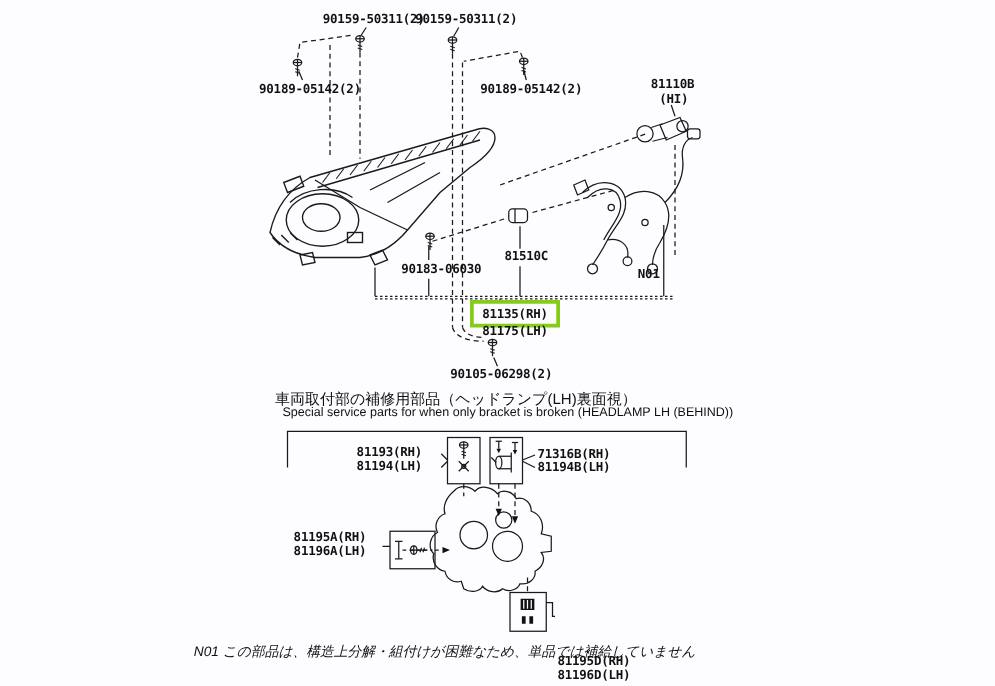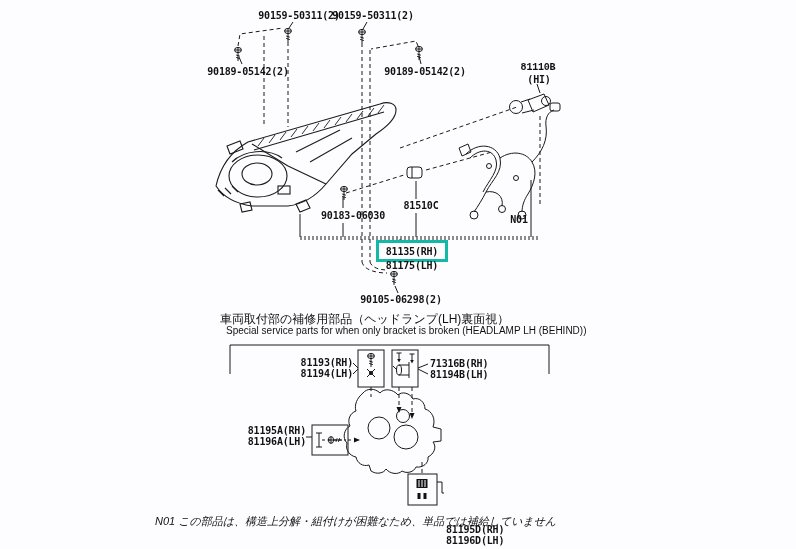--- a/index.html
+++ b/index.html
@@ -3,30 +3,30 @@
 <meta charset="utf-8">
 <style>
   html,body{margin:0;padding:0;background:#fdfdff;}
   #stage{position:relative;width:632px;height:549px;background:#fdfdff;overflow:hidden;
          font-family:"DejaVu Sans Mono",monospace;}
   #art{position:absolute;left:0;top:0;}
   .lbl{position:absolute;font:700 10px "DejaVu Sans Mono",monospace;color:#111;
        white-space:nowrap;transform:translateX(-50%);letter-spacing:-0.2px;}
   .pair{position:absolute;font:700 10px "DejaVu Sans Mono",monospace;color:#111;
         line-height:11px;white-space:nowrap;letter-spacing:-0.2px;}
-  .pair.r{text-align:right;}
+  .pair.r{text-align:center;}
   .sent{position:absolute;font:12px "Liberation Sans","DejaVu Sans",sans-serif;
         color:#111;white-space:nowrap;}
   .sent.en{font-size:10px;}
   .note{position:absolute;font:11px "Liberation Sans","DejaVu Sans",sans-serif;
         color:#111;white-space:nowrap;}
   .note.en{font-size:10.5px;}
   .code{position:absolute;font:700 10.5px "DejaVu Sans Mono",monospace;color:#838383;}
   #hlbox{position:absolute;left:376px;top:240px;width:66px;height:16px;
-         border:3px solid #14b8a6;display:flex;align-items:center;justify-content:center;
+         border:3px solid #84cc16;display:flex;align-items:center;justify-content:center;
          font:700 10px "DejaVu Sans Mono",monospace;color:#111;letter-spacing:-0.2px;
          background:transparent;}
 </style>
 </head>
 <body>
 
 <div id="stage">
 
   <svg id="art" width="796" height="549" viewBox="0 0 796 549" style="stroke:#1a1a1a;fill:none;stroke-width:1;">
     <defs>
@@ -219,21 +219,21 @@
       <line x1="348" y1="440" x2="353" y2="440" stroke-dasharray="3,2.5"></line>
       <path d="M 354,437.5 L 354,442.5 L 360,440 Z" fill="#111" stroke="none"></path>
       <line x1="422" y1="462" x2="422" y2="473" stroke-dasharray="4,3"></line>
     </g>
   </svg>
 
   <div class="lbl" style="left:299px;top:10px;">90159-50311(2)</div>
   <div class="lbl" style="left:373px;top:10px;">90159-50311(2)</div>
   <div class="lbl" style="left:248px;top:66px;">90189-05142(2)</div>
   <div class="lbl" style="left:425px;top:66px;">90189-05142(2)</div>
-  <div class="lbl" style="left:538px;top:62px;font-family:Liberation Mono, monospace;">81110B</div>
+  <div class="lbl" style="left:538px;top:62px;">81110B</div>
   <div class="lbl" style="left:539px;top:74px;">(HI)</div>
   <div class="lbl" style="left:353px;top:210px;">90183-06030</div>
   <div class="lbl" style="left:421px;top:200px;">81510C</div>
   <div class="lbl" style="left:519px;top:214px;">N01</div>
 
   <div id="hlbox">
     <span>81135(RH)</span>
   </div>
   <div class="lbl" style="left:412px;top:260px;">81175(LH)</div>
   <div class="lbl" style="left:401px;top:294px;">90105-06298(2)</div>

